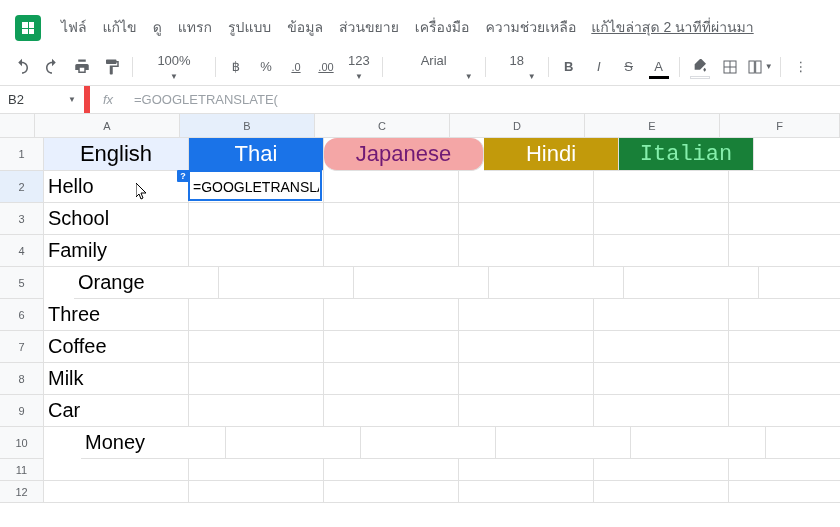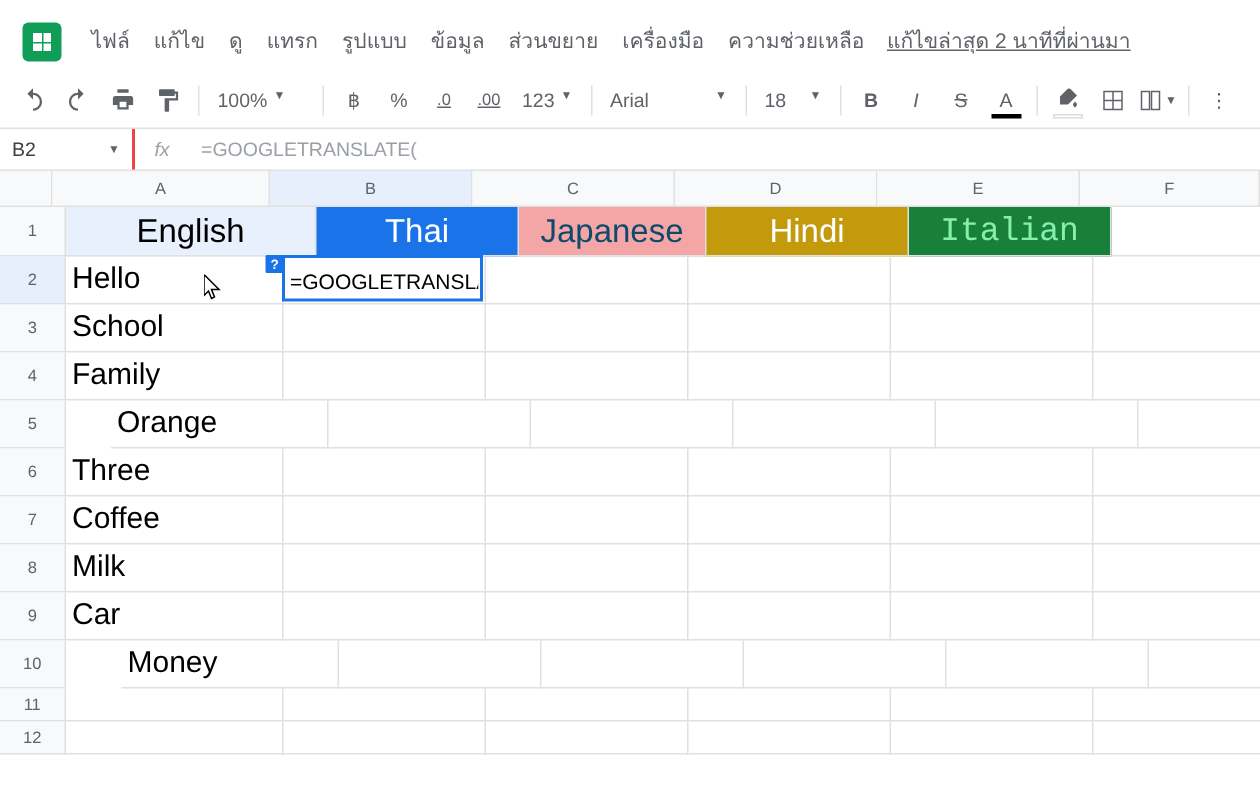--- a/index.html
+++ b/index.html
@@ -12,25 +12,25 @@
 .title-area { margin-left: 6px; }
 .title-row { display: flex; align-items: center; gap: 10px; }
 .doc-title { font-size: 18px; color: #5f6368; font-weight: 400; }
 .title-icon { color: #5f6368; cursor: pointer; }
 .menubar { display: flex; gap: 2px; margin-top: 4px; }
 .menu-item { padding: 4px 7px; font-size: 14px; color: #5f6368; cursor: pointer; border-radius: 4px; }
 .last-edit { color: #5f6368; text-decoration: underline; font-size: 14px; cursor: pointer; margin-left: 6px; padding: 4px 0; }
 .toolbar { display: flex; align-items: center; padding: 4px 8px; border-bottom: 1px solid #e0e0e0; gap: 2px; height: 38px; }
 .tb-btn { width: 28px; height: 28px; display: flex; align-items: center; justify-content: center; color: #5f6368; cursor: pointer; border-radius: 2px; }
 .tb-sep { width: 1px; height: 20px; background: #e0e0e0; margin: 0 4px; }
-.tb-text { color: #5f6368; font-size: 13px; padding: 0 6px; cursor: pointer; display: flex; align-items: flex-start; gap: 4px; }
+.tb-text { color: #5f6368; font-size: 13px; padding: 0 6px; cursor: pointer; display: flex; align-items: center; gap: 4px; flex-direction: column; }
 .tb-wide { min-width: 70px; }
 .dropdown-arrow { font-size: 8px; color: #5f6368; }
 .formula-bar { display: flex; align-items: center; border-bottom: 1px solid #e0e0e0; height: 28px; }
-.name-box { width: 90px; border-right: 2px solid #ef4444; padding: 0 8px; font-size: 13px; color: #3c4043; display: flex; align-items: center; justify-content: space-between; height: 100%; }
+.name-box { width: 90px; border-right: 6px solid #ef4444; padding: 0 8px; font-size: 13px; color: #3c4043; display: flex; align-items: center; justify-content: space-between; height: 100%; }
 .fx { width: 36px; text-align: center; color: #9aa0a6; font-style: italic; }
 .formula-input { flex: 1; padding: 0 8px; color: #9aa0a6; font-size: 13px; }
 .grid-wrap { display: flex; }
 .corner { width: 44px; height: 24px; background: #f8f9fa; border-right: 1px solid #e0e0e0; border-bottom: 1px solid #e0e0e0; }
 .col-headers { display: flex; }
 .col-h { height: 24px; background: #f8f9fa; border-right: 1px solid #e0e0e0; border-bottom: 1px solid #e0e0e0; display: flex; align-items: center; justify-content: center; font-size: 11px; color: #5f6368; }
 .col-h.sel { background: #e6effb; }
 .row-headers { float: left; }
 .row-h { width: 44px; background: #f8f9fa; border-right: 1px solid #e0e0e0; border-bottom: 1px solid #e0e0e0; display: flex; align-items: center; justify-content: center; font-size: 11px; color: #5f6368; }
 .row-h.sel { background: #e6effb; }
@@ -196,23 +196,23 @@
         <div class="row-h" style="height:32px">6</div>
         <div class="row-h" style="height:32px">7</div>
         <div class="row-h" style="height:32px">8</div>
         <div class="row-h" style="height:32px">9</div>
         <div class="row-h" style="height:32px">10</div>
         <div class="row-h" style="height:22px">11</div>
         <div class="row-h" style="height:22px">12</div>
       </div>
       <div class="grid-body" id="grid-body">
         <div class="grid-row">
-          <div class="cell header-cell" style="width:167px;height:33px;background:#e8f0fe;color:#000000;">English</div>
+          <div class="cell header-cell" style="width:145px;height:33px;background:#e8f0fe;color:#000000;">English</div>
           <div class="cell header-cell" style="width:135px;height:33px;background:#1a73e8;color:#ffffff;">Thai</div>
-          <div class="cell header-cell" style="width:125px;height:33px;background:#f4a6a6;color:#0c4a6e;">Japanese</div>
+          <div class="cell header-cell" style="width:160px;height:33px;background:#f4a6a6;color:#701a75;border-radius:13px;">Japanese</div>
           <div class="cell header-cell" style="width:135px;height:33px;background:#c29a0b;color:#ffffff;">Hindi</div>
           <div class="cell header-cell" style="width:135px;height:33px;background:#188038;color:#86efac;font-family:Liberation Mono, monospace;">Italian</div>
           <div class="cell" style="width:120px;height:33px;"></div>
         </div>
         <div class="grid-row">
           <div class="cell" style="width:145px;height:32px;">Hello</div>
           <div class="cell" style="width:135px;height:32px;">
             <input class="cell-editor" value="=GOOGLETRANSLATE(" style="">
           </div>
           <div class="cell" style="width:135px;height:32px;"></div>

